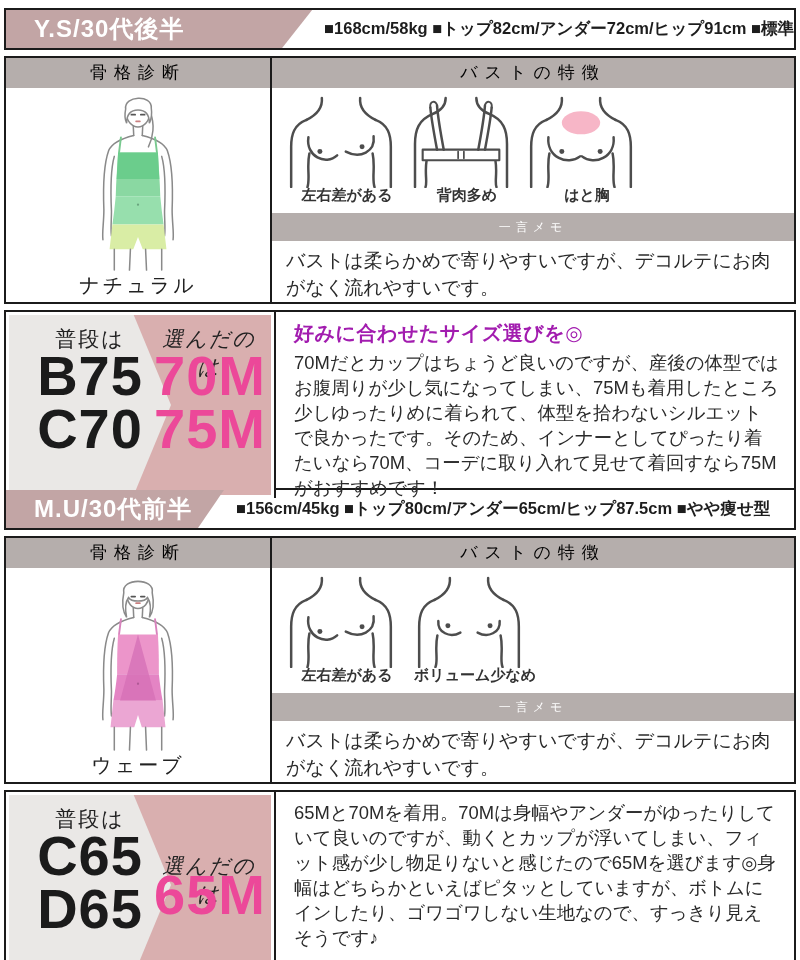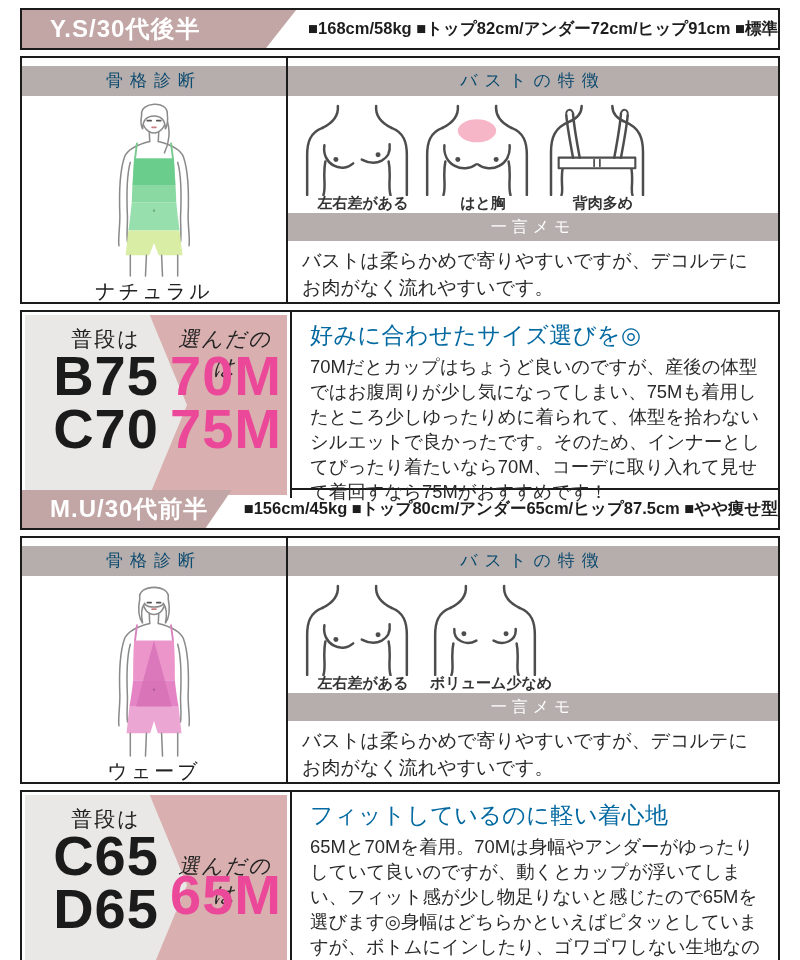--- a/index.html
+++ b/index.html
@@ -1,57 +1,57 @@
 <!DOCTYPE html>
 <html><head>
 <meta charset="utf-8">
 <style>
   html,body{margin:0;padding:0;}
   body{
     width:800px;height:960px;background:#ffffff;
     font-family:"Liberation Sans","DejaVu Sans",sans-serif;
     color:#222;overflow:hidden;
   }
-  .person-block{height:480px;box-sizing:border-box;padding:8px 20px 0;}
+  .person-block{height:480px;box-sizing:border-box;padding:8px 4px 0;}
   
   .header-row{height:42px;box-sizing:border-box;border:2px solid #1b1b1b;display:flex;margin-bottom:6px;background:#fff;}
   .banner{display:flex;align-items:center;padding-left:28px;box-sizing:border-box;
     background:#c2a5a5;color:#fff;font-weight:bold;font-size:24px;letter-spacing:1px;}
   .banner-1{width:392px;clip-path:polygon(0 0,100% 0,calc(100% - 30px) 100%,0 100%);}
   .banner-2{width:218px;clip-path:polygon(0 0,100% 0,calc(100% - 26px) 100%,0 100%);}
   .stats{flex:1;display:flex;align-items:center;font-size:16.5px;color:#1d1d1d;padding-left:12px;white-space:nowrap;font-weight:bold;}
   
   .content-row{height:248px;box-sizing:border-box;border:2px solid #1b1b1b;display:flex;margin-bottom:6px;background:#fff;}
   .col-left{width:266px;box-sizing:border-box;border-right:2px solid #1b1b1b;display:flex;flex-direction:column;}
-  .col-header{background:#b5aeac;color:#0c4a6e;text-align:center;font-size:17px;letter-spacing:7px;height:30px;line-height:30px;margin-top:8px;}
+  .col-header{background:#b5aeac;color:#000000;text-align:center;font-size:17px;letter-spacing:7px;height:30px;line-height:30px;}
   .figure-area{flex:1;display:flex;flex-direction:column;align-items:center;justify-content:flex-end;padding-bottom:3px;}
   .figure-label{font-size:20px;letter-spacing:3px;color:#222;}
   .col-right{flex:1;display:flex;flex-direction:column;min-width:0;}
   .bust-area{height:122px;display:flex;align-items:flex-start;padding:8px 0 0 10px;}
   .bust-item{display:flex;flex-direction:column;align-items:center;margin-right:2px;}
   .bust-label{font-size:15px;font-weight:bold;color:#333;margin-top:-2px;white-space:nowrap;margin-left:12px;}
-  .memo-bar{background:#b5aeac;color:#fff;text-align:center;font-size:16px;letter-spacing:5px;height:28px;line-height:28px;}
+  .memo-bar{background:#b5aeac;color:#fff;text-align:center;font-size:12px;letter-spacing:5px;height:28px;line-height:28px;}
   .memo-text{padding:7px 14px 0;font-size:19px;line-height:1.42;color:#2a2a2a;}
   
   .bottom-row{height:190px;box-sizing:border-box;border:2px solid #1b1b1b;display:flex;background:#fff;}
   .size-graphic{width:270px;box-sizing:border-box;border-right:2px solid #1b1b1b;position:relative;background:#fff;flex:none;}
   .size-pink{position:absolute;left:3px;right:3px;top:3px;bottom:3px;background:#d9afaf;}
   .size-gray{position:absolute;left:3px;top:3px;bottom:3px;width:162px;background:#eae8e6;
     clip-path:polygon(0 0,77% 0,100% 50%,77% 100%,0 100%);}
   .size-label{position:absolute;font-size:21px;color:#222;letter-spacing:2px;}
   .usual-label{left:28px;top:13px;width:112px;text-align:center;}
   .chosen-label{right:8px;top:13px;width:114px;text-align:center;font-style:italic;}
   .chosen-label.low{top:60px;}
   .usual-sizes{position:absolute;left:10px;top:37px;width:148px;text-align:center;
     font-size:56px;font-weight:bold;line-height:0.95;color:#1b1b1b;letter-spacing:1px;}
   .chosen-sizes{position:absolute;right:4px;top:37px;width:120px;text-align:center;
     font-size:56px;font-weight:bold;line-height:0.95;color:#ec4899;letter-spacing:1px;}
   .chosen-sizes.low{top:76px;}
   .review{flex:1;padding:8px 14px 0 18px;min-width:0;}
-  .review-title{font-size:23px;font-weight:normal;color:#0369a1;margin-bottom:3px;letter-spacing:0.5px;}
+  .review-title{font-size:20px;font-weight:bold;color:#a21caf;margin-bottom:3px;letter-spacing:0.5px;}
   .review-body{font-size:18.4px;line-height:1.36;color:#2a2a2a;}
   svg{display:block;}
 </style>
 </head>
 <body>
 
 <section class="person-block">
   <div class="header-row">
     <div class="banner banner-1">
       <span>Y.S/30代後半</span>
@@ -108,59 +108,59 @@
               <circle cx="38" cy="58" r="2.6" fill="#4d4d4d" stroke="none"></circle>
               <circle cx="82" cy="53" r="2.6" fill="#4d4d4d" stroke="none"></circle>
             </g>
           </svg>
           </span>
           <div class="bust-label">左右差がある</div>
         </div>
         <div class="bust-item">
           <span>
           <svg width="118" height="92" viewBox="0 0 120 96">
-            <ellipse cx="60" cy="28" rx="20" ry="12" fill="#f7b6c7"></ellipse>
-            <g stroke="#4d4d4d" stroke-width="2.6" fill="none" stroke-linecap="round">
-              <path d="M40,2 C41,12 36,19 24,25"></path>
-              <path d="M24,25 C11,30 8,40 8,53 L8,95"></path>
-              <path d="M80,2 C79,12 84,19 96,25"></path>
-              <path d="M96,25 C109,30 112,40 112,53 L112,95"></path>
-              <path d="M27,60 C24,74 28,86 25,95"></path>
-              <path d="M93,60 C96,74 92,86 95,95"></path>
-              <path d="M26,43 C24,64 46,73 59,63"></path>
-              <path d="M94,43 C96,64 74,73 61,63"></path>
-              <circle cx="40" cy="58" r="2.6" fill="#4d4d4d" stroke="none"></circle>
-              <circle cx="80" cy="58" r="2.6" fill="#4d4d4d" stroke="none"></circle>
-            </g>
-          </svg>
-          </span>
-          <div class="bust-label">はと胸</div>
-        </div>
-        <div class="bust-item">
-          <span>
-          <svg width="118" height="92" viewBox="0 0 120 96">
             <g stroke="#4d4d4d" stroke-width="2.6" fill="none" stroke-linecap="round">
               <path d="M44,2 C44,10 40,15 30,19"></path>
               <path d="M30,19 C16,25 12,35 12,50 L12,95"></path>
               <path d="M76,2 C76,10 80,15 90,19"></path>
               <path d="M90,19 C104,25 108,35 108,50 L108,95"></path>
               <path d="M24,68 C22,80 25,90 23,95"></path>
               <path d="M96,68 C98,80 95,90 97,95"></path>
               <path d="M20,56 L100,56 M20,67 L100,67 M20,56 L20,67 M100,56 L100,67" stroke-width="2.2"></path>
               <path d="M57,58 L57,65 M63,58 L63,65" stroke-width="1.8"></path>
               <path d="M35,56 C32,40 29,24 28,12"></path>
               <path d="M42,56 C39,40 36,24 35,10"></path>
               <path d="M28,12 C27,5 34,4 35,10" stroke-width="2"></path>
               <path d="M85,56 C88,40 91,24 92,12"></path>
               <path d="M78,56 C81,40 84,24 85,10"></path>
               <path d="M92,12 C93,5 86,4 85,10" stroke-width="2"></path>
             </g>
           </svg>
           </span>
           <div class="bust-label">背肉多め</div>
+        </div>
+        <div class="bust-item">
+          <span>
+          <svg width="118" height="92" viewBox="0 0 120 96">
+            <ellipse cx="60" cy="28" rx="20" ry="12" fill="#f7b6c7"></ellipse>
+            <g stroke="#4d4d4d" stroke-width="2.6" fill="none" stroke-linecap="round">
+              <path d="M40,2 C41,12 36,19 24,25"></path>
+              <path d="M24,25 C11,30 8,40 8,53 L8,95"></path>
+              <path d="M80,2 C79,12 84,19 96,25"></path>
+              <path d="M96,25 C109,30 112,40 112,53 L112,95"></path>
+              <path d="M27,60 C24,74 28,86 25,95"></path>
+              <path d="M93,60 C96,74 92,86 95,95"></path>
+              <path d="M26,43 C24,64 46,73 59,63"></path>
+              <path d="M94,43 C96,64 74,73 61,63"></path>
+              <circle cx="40" cy="58" r="2.6" fill="#4d4d4d" stroke="none"></circle>
+              <circle cx="80" cy="58" r="2.6" fill="#4d4d4d" stroke="none"></circle>
+            </g>
+          </svg>
+          </span>
+          <div class="bust-label">はと胸</div>
         </div>
       </div>
       <div class="memo-bar">一言メモ</div>
       <div class="memo-text">バストは柔らかめで寄りやすいですが、デコルテにお肉がなく流れやすいです。</div>
     </div>
   </div>
 
   <div class="bottom-row">
     <div class="size-graphic">
       <div class="size-pink"></div>
@@ -276,17 +276,16 @@
       <div class="usual-sizes">
         <div>C65</div>
         <div>D65</div>
       </div>
       <div class="size-label chosen-label low">選んだのは</div>
       <div class="chosen-sizes low">
         <div>65M</div>
       </div>
     </div>
     <div class="review">
-      <div class="review-title">フィットしているのに軽い着心地</div>
       <div class="review-body">65Mと70Mを着用。70Mは身幅やアンダーがゆったりしていて良いのですが、動くとカップが浮いてしまい、フィット感が少し物足りないと感じたので65Mを選びます◎身幅はどちらかといえばピタッとしていますが、ボトムにインしたり、ゴワゴワしない生地なので、すっきり見えそうです♪</div>
     </div>
   </div>
 </section>
 
 </body></html>

